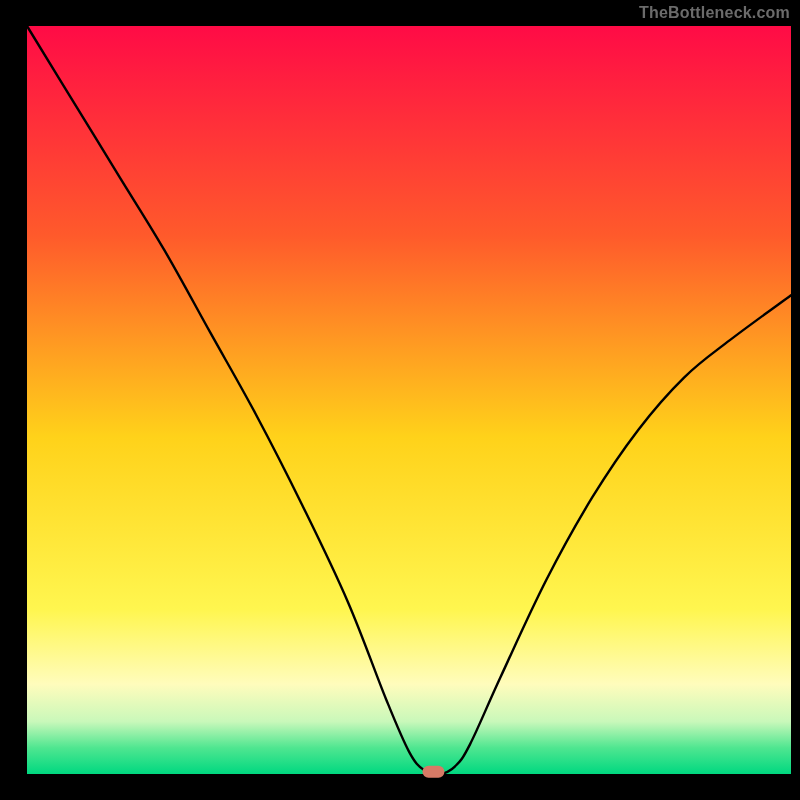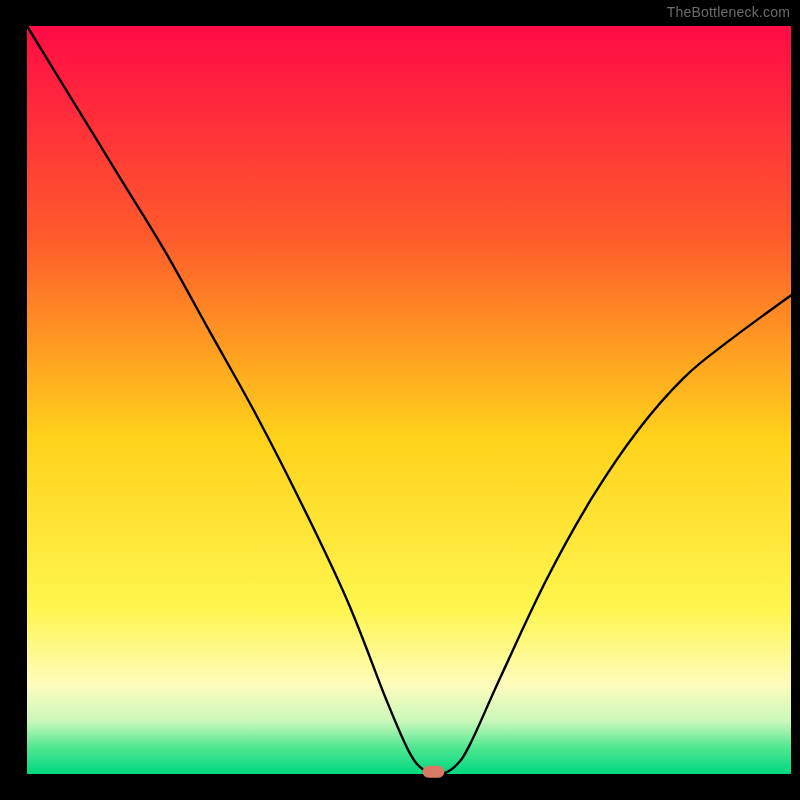--- a/index.html
+++ b/index.html
@@ -15,22 +15,22 @@
     position: relative;
     width: 800px;
     height: 800px;
     background: #000;
   }
   .watermark {
     position: absolute;
     top: 4px;
     right: 10px;
     color: #6b6b6b;
-    font-size: 14px;
-    font-weight: 400;
+    font-size: 16px;
+    font-weight: 700;
     letter-spacing: 0.2px;
     z-index: 5;
     user-select: none;
   }
   svg {
     display: block;
   }
 </style>
 </head>
 <body>

